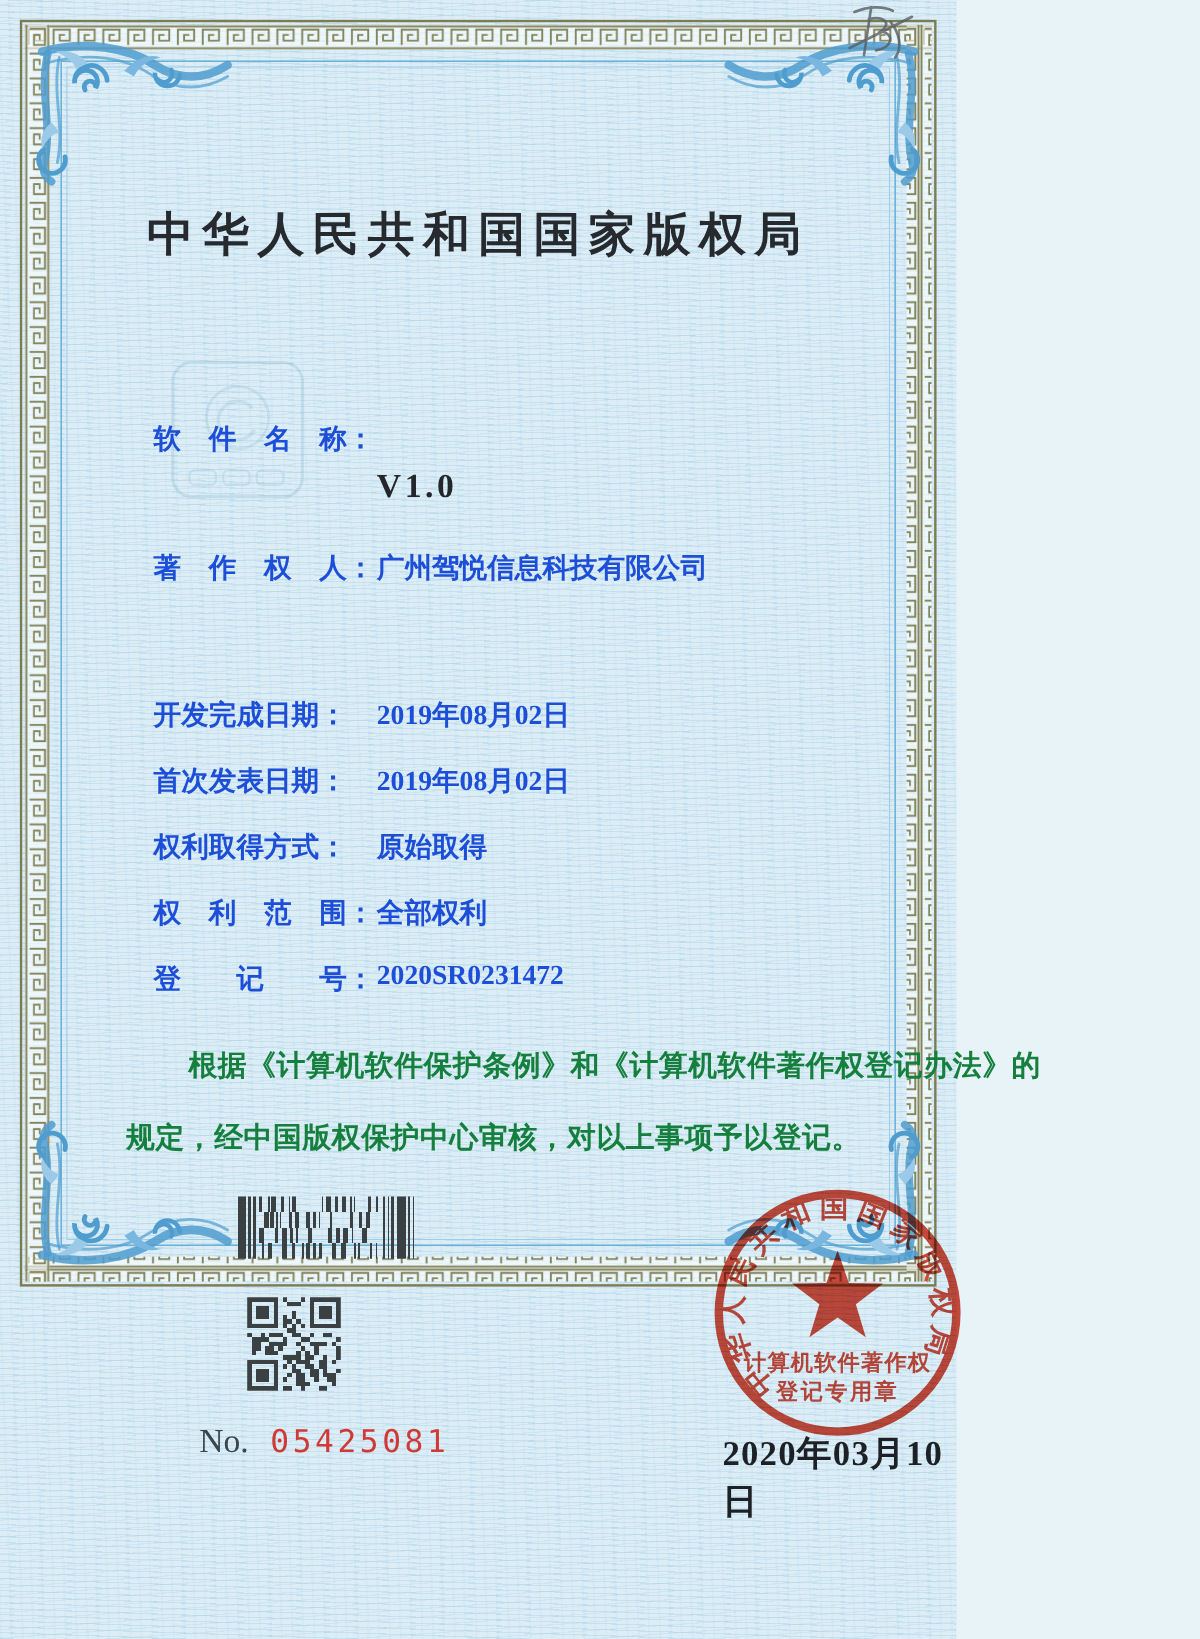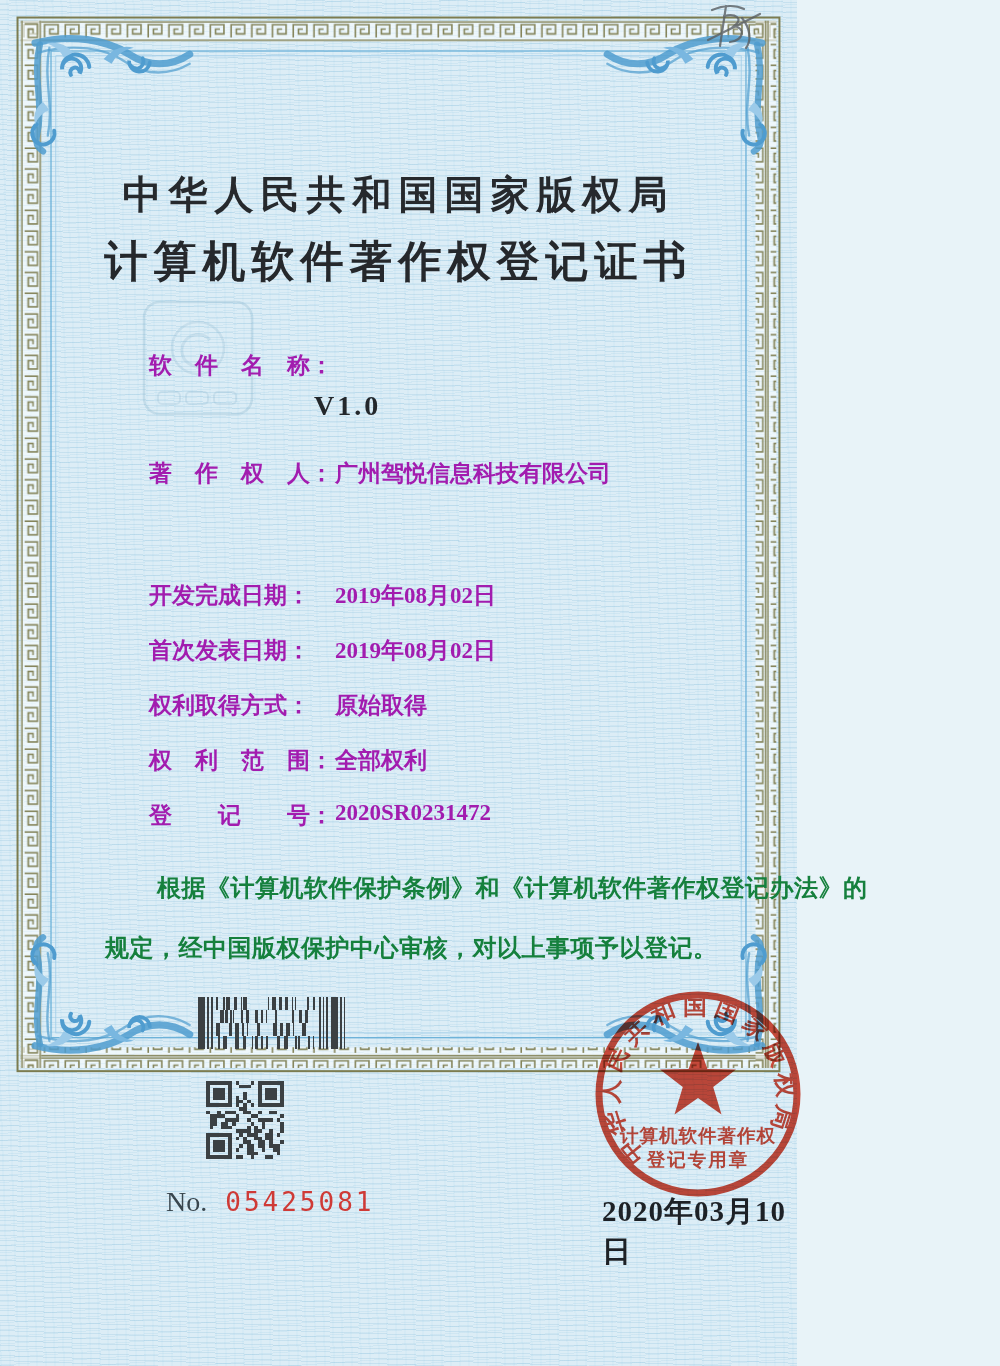--- a/index.html
+++ b/index.html
@@ -19,21 +19,21 @@
   }
   .frame-svg{position:absolute;inset:0;z-index:1;pointer-events:none;}
   .content{position:absolute;inset:0;z-index:2;color:#23272b;}
   .title1{position:absolute;top:168px;left:0;width:100%;text-align:center;
     font-size:39px;font-weight:700;letter-spacing:7px;color:#26292d;}
   .title2{position:absolute;top:233px;left:0;width:100%;text-align:center;
     font-size:43px;font-weight:700;letter-spacing:6px;color:#25282c;}
   .certno{position:absolute;top:309px;right:130px;font-size:20px;font-weight:700;color:#2a2e32;}
   .certno .cv{margin-left:16px;}
   .row{position:absolute;left:128px;display:flex;align-items:flex-start;
-    font-size:23px;font-weight:700;color:#a21caf;white-space:nowrap;margin-left:21px;}
+    font-size:23px;font-weight:700;color:#1d4ed8;white-space:nowrap;}
   .row .lab{display:inline-block;width:186px;}
   .val2{position:absolute;left:314px;top:390px;font-size:28px;font-weight:700;letter-spacing:3px;}
   .stmt{position:absolute;left:105px;width:800px;font-size:24px;font-weight:700;
     color:#15803d;letter-spacing:.5px;white-space:nowrap;}
   .stmt.l1{top:872px;text-indent:52px;}
   .stmt.l2{top:932px;}
   .serial{position:absolute;left:166px;top:1186px;font-size:28px;color:#39464e;}
   .serial .num{font-family:"DejaVu Sans Mono","Liberation Mono",monospace;
     color:#cf3a36;font-size:26px;letter-spacing:3px;margin-left:18px;}
   .issue-date{position:absolute;left:602px;top:1192px;font-size:29px;font-weight:700;
@@ -103,21 +103,20 @@
       <path d="M22,10 c12,-5 24,-5 32,-1"></path>
       <path d="M34,16 c12,-3 20,3 10,10 c12,2 10,14 -4,16"></path>
       <path d="M18,40 l52,-26"></path>
       <path d="M52,18 c8,10 10,22 4,30"></path>
     </g>
   </svg>
 
   <div class="content">
 
     <div class="title1">中华人民共和国国家版权局</div>
-    <div class="title2">计算机软件著作权登记证书</div>
 
 
     <div class="row" style="top:350px">
       <span class="lab">软　件　名　称：</span>
     </div>
     <div class="val2">V1.0</div>
 
     <div class="row" style="top:458px">
       <span class="lab">著　作　权　人：</span>
       <span class="val">广州驾悦信息科技有限公司</span>

